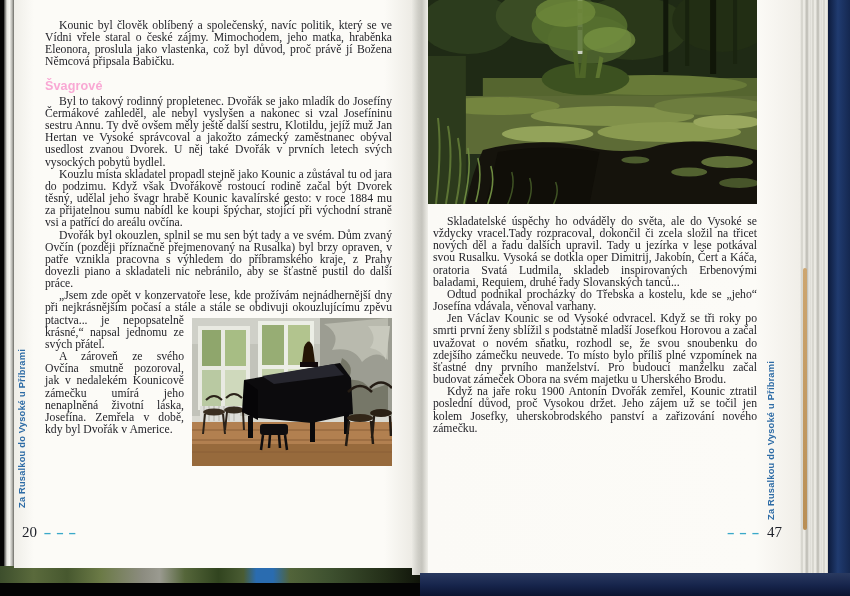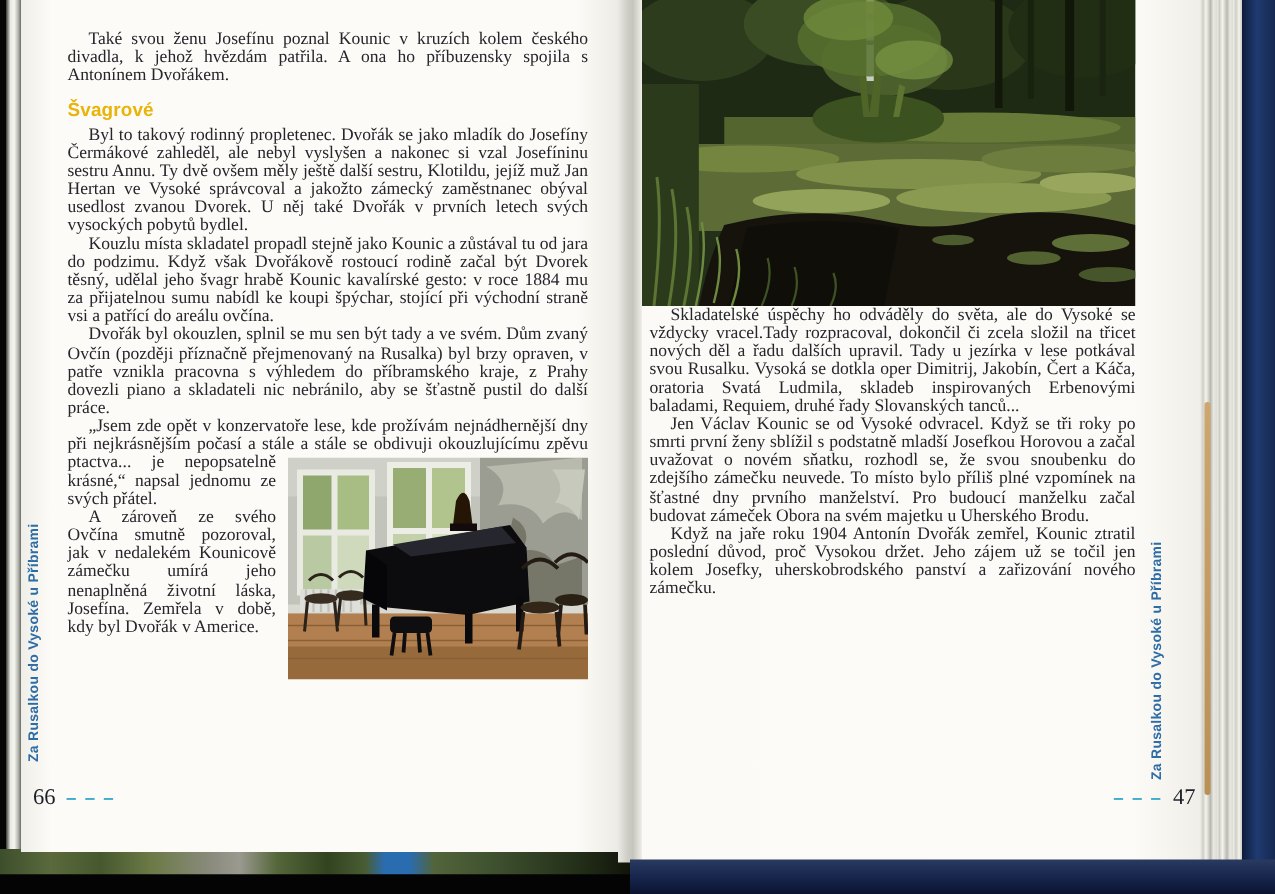--- a/index.html
+++ b/index.html
@@ -43,29 +43,29 @@
   }
   .cover-bottom-right {
     position:absolute; left:420px; top:573px; width:430px; height:23px;
     background:linear-gradient(180deg,#2a3a60,#16244b 55%,#0b1430);
   }
   .cover-bottom-black {
     position:absolute; left:0; top:583px; width:424px; height:13px; background:#040404;
   }
   
   .left-text  { position:absolute; left:45px;  top:20px;  width:347px; }
-  .right-text { position:absolute; left:433px; top:204px; width:324px; }
+  .right-text { position:absolute; left:433px; top:216px; width:324px; }
   .para {
     margin:0; text-indent:14px; text-align:justify;
     font-size:11.7px; line-height:12.15px; color:#25252b;
   }
   .section-heading {
     margin:11px 0 4px; text-indent:0;
     font-family:"Liberation Sans", sans-serif; font-weight:bold;
-    font-size:12.6px; color:#eab308; letter-spacing:0.1px;
+    font-size:12.6px; color:#f9a8d4; letter-spacing:0.1px;
   }
   
   .pond-photo {
     position:absolute; left:428px; top:0; width:329px; height:204px; overflow:hidden;
   }
   .pond-photo svg { display:block; width:100%; height:100%; }
   .piano-photo {
     float:right; width:200px; height:148px; margin:3px 0 4px 8px; overflow:hidden;
   }
   .piano-photo svg { display:block; width:100%; height:100%; }
@@ -73,21 +73,21 @@
   .margin-vert {
     position:absolute; width:14px; height:158px;
     writing-mode:vertical-rl; transform:rotate(180deg);
     font-family:"Liberation Sans", sans-serif; font-size:9.3px; font-weight:bold;
     color:#2e6ca6; letter-spacing:0.2px; white-space:nowrap; text-align:center;
   }
   .margin-left  { left:17px;  top:350px; }
   .margin-right { left:766px; top:362px; }
   .footer { position:absolute; top:524px; font-size:15px; color:#1d2028; }
   .footer-left  { left:22px; }
-  .footer-right { right:53px; text-align:center; }
+  .footer-right { right:68px; text-align:center; }
   .footer .dashes {
     font-family:"Liberation Sans", sans-serif; font-weight:bold;
     font-size:12.5px; color:#3aa9c9; letter-spacing:1px;
   }
   .footer-left .dashes  { margin-left:7px; }
   .footer-right .dashes { margin-right:7px; }
 </style>
 </head>
 <body>
 
@@ -98,21 +98,21 @@
   <div class="cover-bottom-black"></div>
   <div class="left-page"></div>
   <div class="gutter"></div>
   <div class="right-page"></div>
   <div class="page-stack"></div>
   <div class="stack-mark"></div>
   <div class="cover-right"></div>
   <div class="cover-bottom-right"></div>
 
   <div class="left-text">
-    <p class="para">Také svou ženu Josefínu poznal Kounic v kruzích kolem českého divadla, k jehož hvězdám patřila. A ona ho příbuzensky spojila s Antonínem Dvořákem.</p>
+    <p class="para">Kounic byl člověk oblíbený a společenský, navíc politik, který se ve Vídni vřele staral o české zájmy. Mimochodem, jeho matka, hraběnka Eleonora, proslula jako vlastenka, což byl důvod, proč právě jí Božena Němcová připsala Babičku.</p>
     <p class="para section-heading">Švagrové</p>
     <p class="para">Byl to takový rodinný propletenec. Dvořák se jako mladík do Josefíny Čermákové zahleděl, ale nebyl vyslyšen a nakonec si vzal Josefíninu sestru Annu. Ty dvě ovšem měly ještě další sestru, Klotildu, jejíž muž Jan Hertan ve Vysoké správcoval a jakožto zámecký zaměstnanec obýval usedlost zvanou Dvorek. U něj také Dvořák v prvních letech svých vysockých pobytů bydlel.</p>
     <p class="para">Kouzlu místa skladatel propadl stejně jako Kounic a zůstával tu od jara do podzimu. Když však Dvořákově rostoucí rodině začal být Dvorek těsný, udělal jeho švagr hrabě Kounic kavalírské gesto: v roce 1884 mu za přijatelnou sumu nabídl ke koupi špýchar, stojící při východní straně vsi a patřící do areálu ovčína.</p>
     <p class="para">Dvořák byl okouzlen, splnil se mu sen být tady a ve svém. Dům zvaný Ovčín (později příznačně přejmenovaný na Rusalka) byl brzy opraven, v patře vznikla pracovna s výhledem do příbramského kraje, z Prahy dovezli piano a skladateli nic nebránilo, aby se šťastně pustil do další práce.</p>
     <p class="para">
       <span>„Jsem zde opět v konzervatoře lese, kde prožívám nejnádhernější dny při nejkrásnějším počasí a stále a stále se obdivuji</span>
       <span class="piano-photo">
         <svg viewBox="0 0 200 148" preserveAspectRatio="none" aria-hidden="true">
           <rect width="200" height="148" fill="#c2c3ba"></rect>
           <rect width="200" height="26" fill="#cfd0c8"></rect>
@@ -173,21 +173,21 @@
         </svg>
       </span>
       <span>okouzlujícímu zpěvu ptactva... je nepopsatelně krásné,“ napsal jednomu ze svých přátel.</span>
     </p>
     <p class="para">A zároveň ze svého Ovčína smutně pozoroval, jak v nedalekém Kounicově zámečku umírá jeho nenaplněná životní láska, Josefína. Zemřela v době, kdy byl Dvořák v Americe.</p>
   </div>
 
   <div class="margin-vert margin-left">Za Rusalkou do Vysoké u Příbrami</div>
 
   <div class="footer footer-left">
-    <span>66</span><span class="dashes">– – –</span>
+    <span>20</span><span class="dashes">– – –</span>
   </div>
 
   <div class="pond-photo">
     <svg viewBox="0 0 330 204" preserveAspectRatio="none" aria-hidden="true">
       <rect width="330" height="204" fill="#242f1a"></rect>
       <rect width="330" height="96" fill="#1f2a15"></rect>
 
       <ellipse cx="40" cy="24" rx="48" ry="30" fill="#2c3c1d"></ellipse>
       <ellipse cx="120" cy="16" rx="52" ry="28" fill="#3a4c24"></ellipse>
       <ellipse cx="205" cy="28" rx="56" ry="32" fill="#2a3819"></ellipse>
@@ -231,22 +231,23 @@
 
       <rect x="0" y="56" width="38" height="148" fill="#2c3a1c"></rect>
       <path d="M8 204 Q14 150 10 118 M18 204 Q26 158 20 126 M28 204 Q36 166 30 138" stroke="#5c7434" stroke-width="2" fill="none"></path>
       <path d="M36 204 Q44 168 40 148 M48 202 Q55 176 50 158 M60 204 Q68 182 63 166" stroke="#6d8a40" stroke-width="1.6" fill="none"></path>
       <path d="M80 204 Q88 186 84 172 M100 204 Q106 190 102 178 M126 204 Q132 192 128 182" stroke="#3f5224" stroke-width="1.5" fill="none"></path>
     </svg>
   </div>
 
   <div class="right-text">
     <p class="para">Skladatelské úspěchy ho odváděly do světa, ale do Vysoké se vždycky vracel.Tady rozpracoval, dokončil či zcela složil na třicet nových děl a řadu dalších upravil. Tady u jezírka v lese potkával svou Rusalku. Vysoká se dotkla oper Dimitrij, Jakobín, Čert a Káča, oratoria Svatá Ludmila, skladeb inspirovaných Erbenovými baladami, Requiem, druhé řady Slovanských tanců...</p>
+    <p class="para">Odtud podnikal procházky do Třebska a kostelu, kde se „jeho“ Josefína vdávala, věnoval varhany.</p>
     <p class="para">Jen Václav Kounic se od Vysoké odvracel. Když se tři roky po smrti první ženy sblížil s podstatně mladší Josefkou Horovou a začal uvažovat o novém sňatku, rozhodl se, že svou snoubenku do zdejšího zámečku neuvede. To místo bylo příliš plné vzpomínek na šťastné dny prvního manželství. Pro budoucí manželku začal budovat zámeček Obora na svém majetku u Uherského Brodu.</p>
-    <p class="para">Když na jaře roku 1904 Antonín Dvořák zemřel, Kounic ztratil poslední důvod, proč Vysokou držet. Jeho zájem už se točil jen kolem Josefky, uherskobrodského panství a zařizování nového zámečku.</p>
+    <p class="para">Když na jaře roku 1900 Antonín Dvořák zemřel, Kounic ztratil poslední důvod, proč Vysokou držet. Jeho zájem už se točil jen kolem Josefky, uherskobrodského panství a zařizování nového zámečku.</p>
   </div>
 
   <div class="margin-vert margin-right">Za Rusalkou do Vysoké u Příbrami</div>
 
   <div class="footer footer-right">
     <span class="dashes">– – –</span><span>47</span>
   </div>
 
 </div>
 

